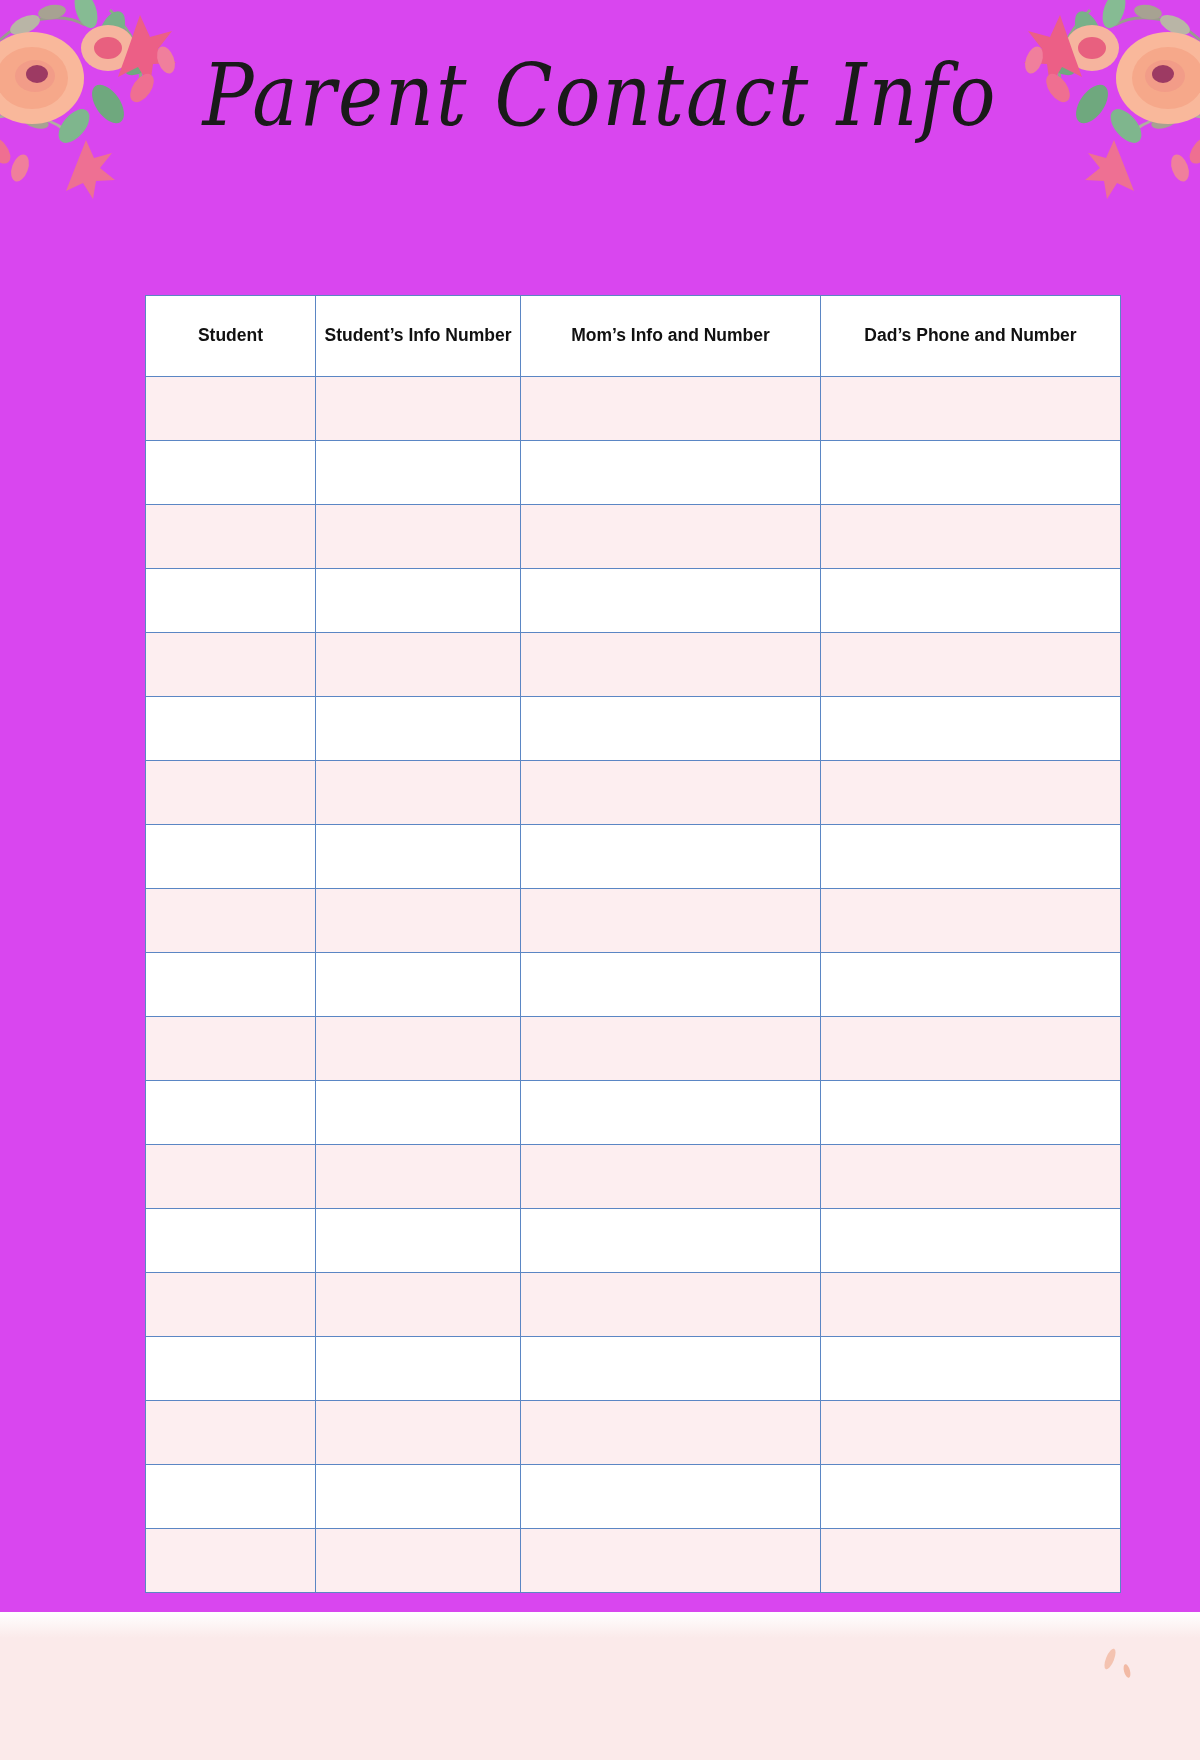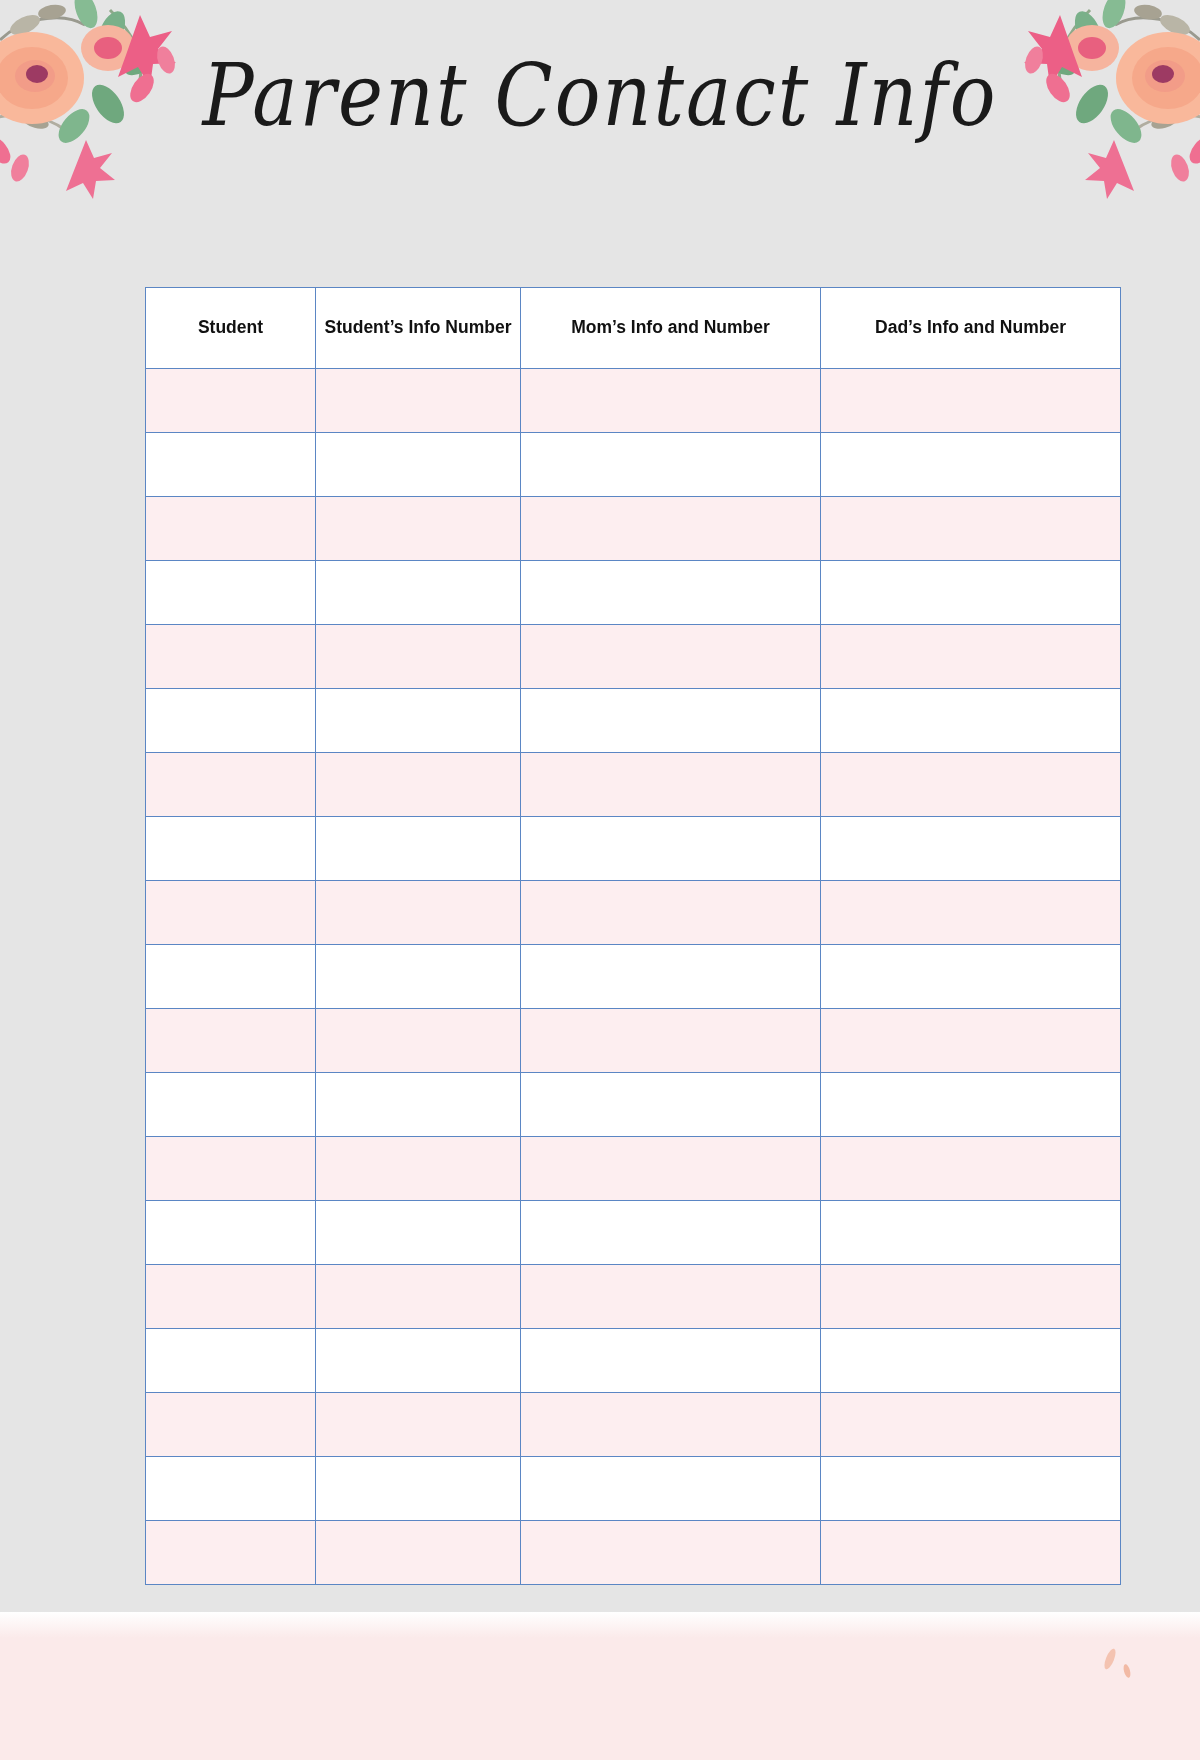--- a/index.html
+++ b/index.html
@@ -11,21 +11,21 @@
     height: 1760px;
     background: #ffffff;
     font-family: "Liberation Sans", sans-serif;
     position: relative;
     overflow: hidden;
   }
 
   .page {
     position: absolute;
     inset: 0;
-    background: #e5e5e5;
+    background: #d946ef;
   }
 
   
   .floral {
     position: absolute;
     top: 0;
     width: 250px;
     height: 250px;
     pointer-events: none;
   }
@@ -56,20 +56,21 @@
   .table-wrap {
     position: absolute;
     left: 145px;
     top: 287px;
     width: 840px;
   }
   table.contact-table {
     border-collapse: collapse;
     width: 100%;
     table-layout: fixed;
+    margin-top: 8px;
   }
   table.contact-table th,
   table.contact-table td {
     border: 1.5px solid #5b86c4;
   }
   table.contact-table th {
     background: #ffffff;
     color: #111111;
     font-size: 17.5px;
     font-weight: 700;
@@ -213,21 +214,21 @@
         <col class="c-student">
         <col class="c-sphone">
         <col class="c-mom">
         <col class="c-dad">
       </colgroup>
       <thead>
         <tr>
           <th>Student</th>
           <th>Student’s Info Number</th>
           <th>Mom’s Info and Number</th>
-          <th>Dad’s Info and Number</th>
+          <th>Dad’s Phone and Number</th>
         </tr>
       </thead>
       <tbody id="table-body">
           <tr class="row-shaded">
             <td></td>
             <td></td>
             <td></td>
             <td></td>
           </tr>
           <tr class="row-plain">

